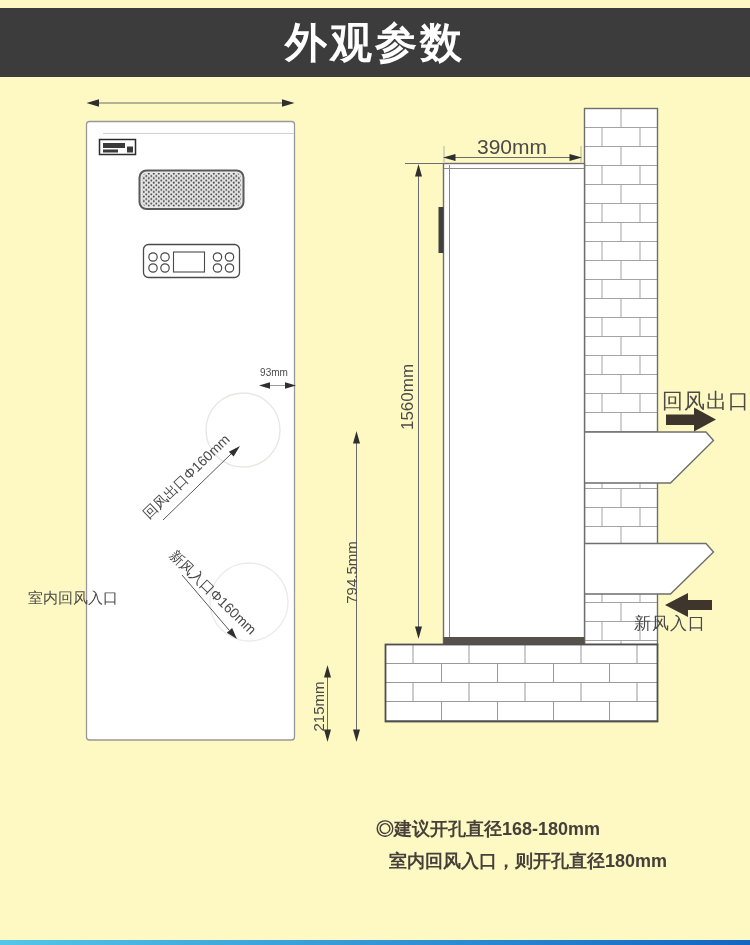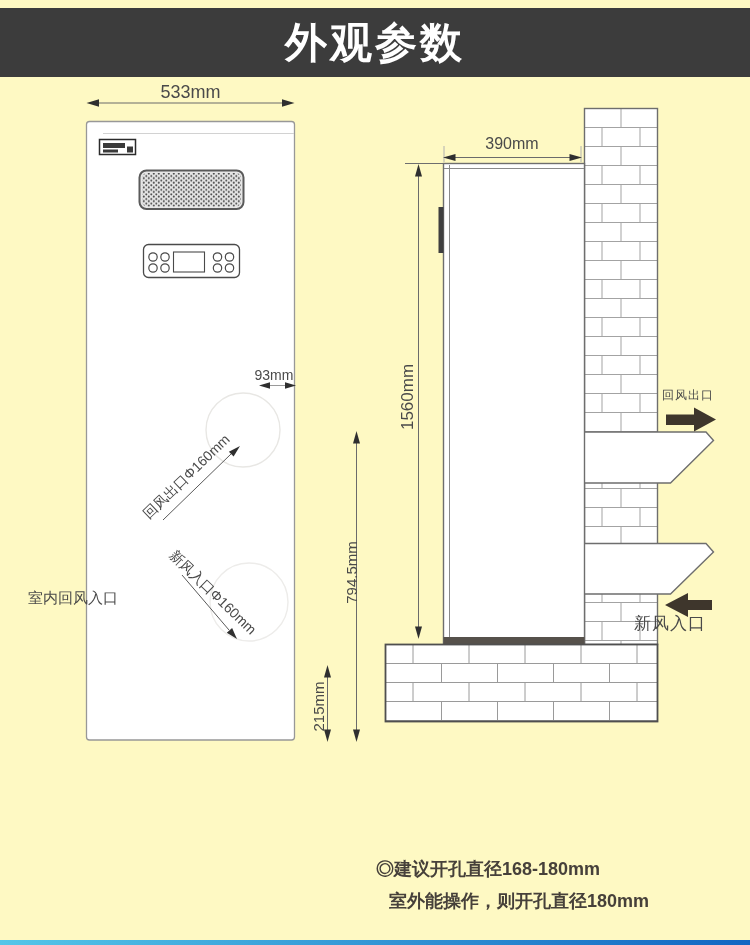--- a/index.html
+++ b/index.html
@@ -5,21 +5,21 @@
   html,body{margin:0;padding:0;background:#fff;}
   #canvas{position:relative;width:750px;height:945px;background:#fef9c3;overflow:hidden;
           font-family:"Liberation Sans",sans-serif;color:var(--dim-text,#4a4a4a);}
   .abs{position:absolute;}
   #hdr{left:0;top:8px;width:750px;height:69px;background:var(--header-bg,#3c3c3c);
        display:flex;align-items:center;justify-content:center;}
   #hdr .t{color:var(--header-text,#fff);font-size:42px;font-weight:700;letter-spacing:3px;}
   .dim{font-size:16px;text-align:center;white-space:nowrap;}
   .rot{transform:rotate(-90deg);transform-origin:center;}
   svg{position:absolute;left:0;top:0;}
-  #notes{left:376px;top:813px;font-size:18px;font-weight:700;color:var(--note-text,#46403a);line-height:32px;white-space:nowrap;margin-top:40px;}
+  #notes{left:376px;top:813px;font-size:18px;font-weight:700;color:var(--note-text,#46403a);line-height:32px;white-space:nowrap;}
   #notes .n3{padding-left:13px;}
   #bottombar{left:0;top:940px;width:750px;height:5px;
        background:linear-gradient(90deg,var(--bar-left,#54c6e8),var(--bar-right,#1266c2));}
 </style>
 </head>
 <body>
 
 <div id="canvas">
 
   <svg width="750" height="945" viewBox="0 0 750 945">
@@ -144,32 +144,31 @@
 
       <polygon points="666,414.5 694,414.5 694,407.5 716,419.5 694,431.5 694,425 666,425" fill="var(--arrow-fill,#3e362c)"></polygon>
       <polygon points="712,600 688,600 688,593 665,605 688,617 688,610 712,610" fill="var(--arrow-fill,#3e362c)"></polygon>
     </g>
   </svg>
 
   <div id="hdr" class="abs">
     <span class="t">外观参数</span>
   </div>
 
-  <div class="abs dim" style="left:86px;top:82px;width:209px;font-size:18px;">533mm</div>
-  <div class="abs dim" style="left:248px;top:367px;width:52px;font-size:14px;">93mm</div>
+  <div class="abs dim" style="left:248px;top:367px;width:52px;font-size:10px;">93mm</div>
   <div class="abs dim" style="left:117px;top:468px;width:140px;font-size:14px;transform:rotate(-44deg);transform-origin:center;">回风出口Φ160mm</div>
   <div class="abs dim" style="left:142px;top:584px;width:141px;font-size:14px;transform:rotate(44deg);transform-origin:center;">新风入口Φ160mm</div>
   <div class="abs dim" style="left:28px;top:589px;font-size:15px;">室内回风入口</div>
   <div class="abs dim rot" style="left:288px;top:698px;width:60px;font-size:15px;">215mm</div>
 
-  <div class="abs dim" style="left:442px;top:135px;width:140px;font-size:16px;">390mm</div>
+  <div class="abs dim" style="left:442px;top:135px;width:140px;font-size:21px;">390mm</div>
   <div class="abs dim rot" style="left:372px;top:387px;width:72px;font-size:17px;">1560mm</div>
   <div class="abs dim rot" style="left:314px;top:564px;width:74px;font-size:15px;">794.5mm</div>
-  <div class="abs dim" style="left:662px;top:387px;font-size:12px;letter-spacing:1px;">回风出口</div>
+  <div class="abs dim" style="left:662px;top:387px;font-size:21px;letter-spacing:1px;">回风出口</div>
   <div class="abs dim" style="left:634px;top:612px;font-size:17px;letter-spacing:1px;">新风入口</div>
 
   <div id="notes" class="abs">
     <div class="n1">◎建议开孔直径168-180mm</div>
-    <div class="n3">室外能操作，则开孔直径180mm</div>
+    <div class="n3">室内回风入口，则开孔直径180mm</div>
   </div>
 
   <div id="bottombar" class="abs"></div>
 </div>
 
 </body></html>

